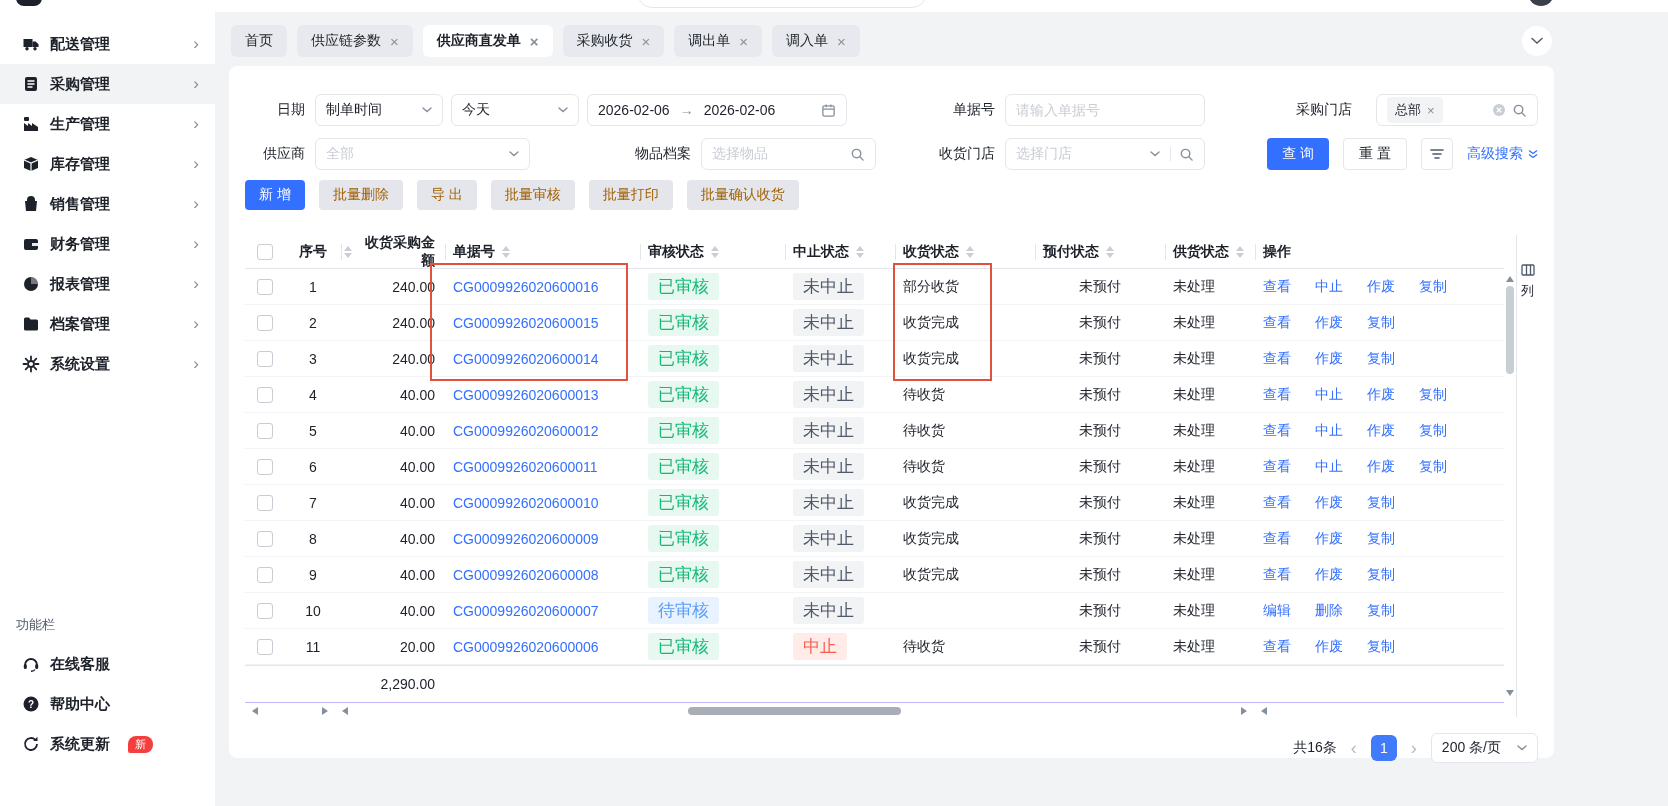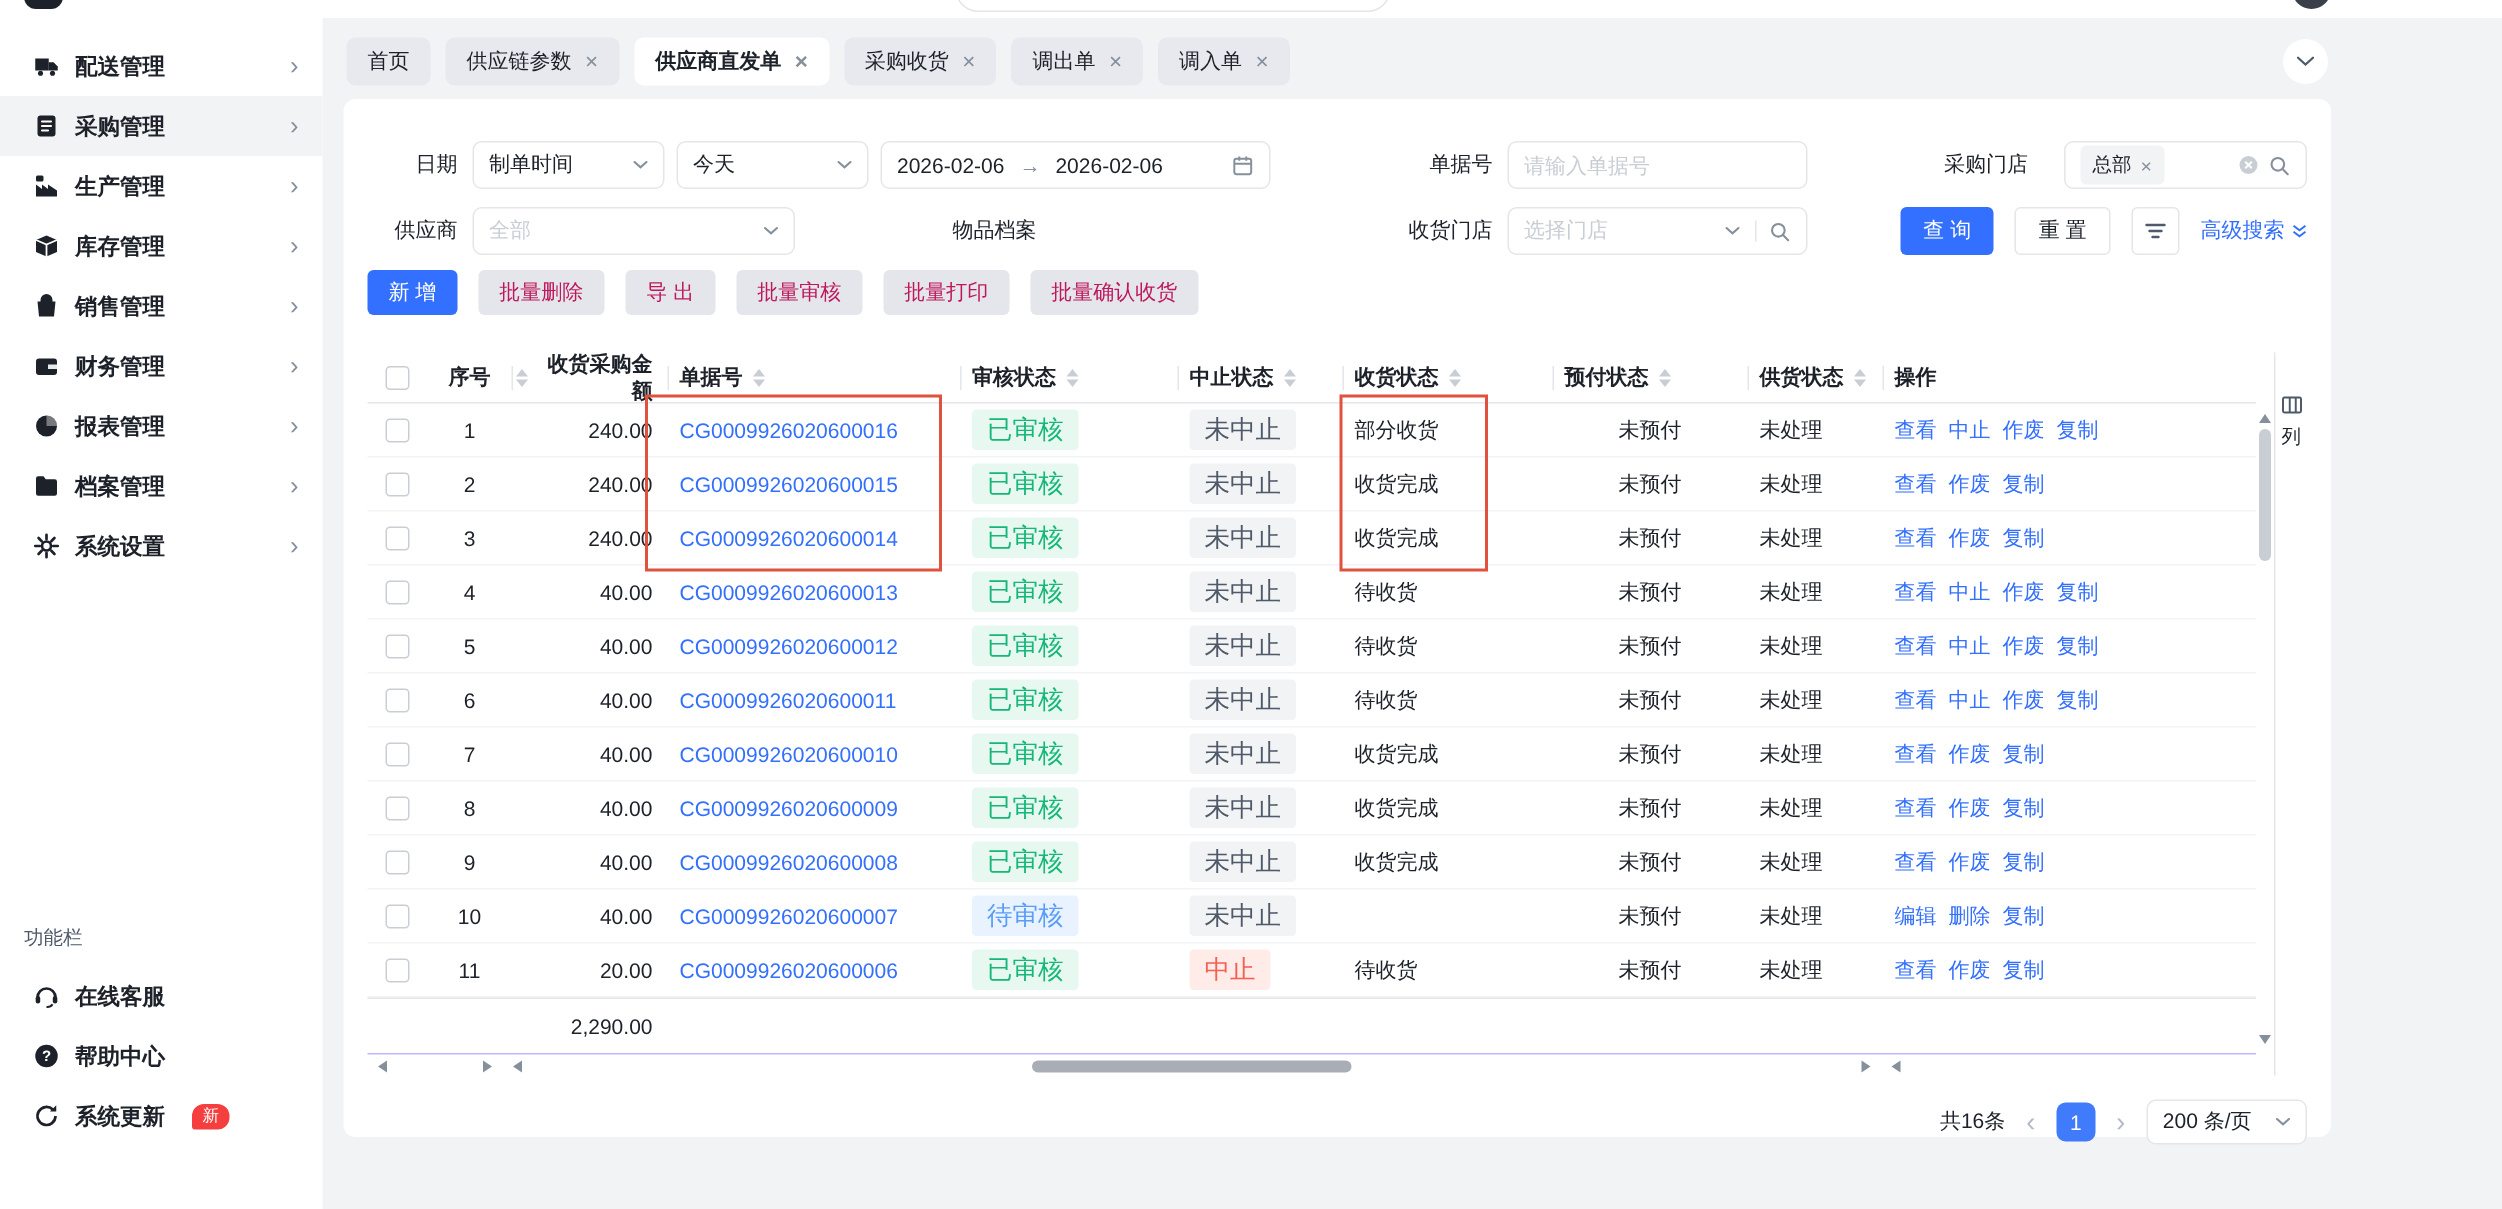--- a/index.html
+++ b/index.html
@@ -59,39 +59,39 @@
 .gap105{margin-left:105px}
 .btn{height:32px;border:none;border-radius:4px;font-size:14px;padding:0 15px;cursor:pointer;white-space:nowrap}
 .btn-primary{background:#3370ff;color:#fff}
 .btn-plain{background:#fff;border:1px solid #e5e6eb;color:#1d2129}
 .btn-icon{width:32px;height:32px;background:#fff;border:1px solid #e5e6eb;border-radius:4px;display:flex;align-items:center;justify-content:center;cursor:pointer}
 .adv-link{color:#3370ff;display:flex;align-items:center;gap:5px;cursor:pointer;margin-left:14px;white-space:nowrap}
 .fslot3 > *{margin-left:14px}
 .fslot3 > :first-child{margin-left:0}
 
 .toolbar{display:flex;gap:14px;margin:10px 0 6px}
-.tbtn{height:30px;border:none;border-radius:4px;font-size:14px;padding:0 14px;cursor:pointer;background:#e5e6eb;color:#be185d;white-space:nowrap}
+.tbtn{height:30px;border:none;border-radius:4px;font-size:14px;padding:0 14px;cursor:pointer;background:#e5e6eb;color:#a16207;white-space:nowrap}
 .tbtn.primary{background:#3370ff;color:#fff}
 
 .table-area{display:flex;margin-top:25px}
 .table-main{flex:1;min-width:0;position:relative}
 .thead,.trow,.tfoot{display:flex;align-items:center}
 .thead{height:34px;border-bottom:1px solid #e5e6eb;font-weight:700}
 .trow{height:36px;border-bottom:1px solid #f2f3f5}
 .tfoot{height:38px;border-top:1px solid #e5e6eb;border-bottom:1px solid #c4b5fd}
 .c-check{width:40px;display:flex;justify-content:center;align-items:center}
 .c-seq{width:56px;text-align:center}
 .c-amt{width:104px;text-align:right;padding-right:10px}
 .c-doc{width:195px;padding-left:8px}
 .c-audit{width:145px;padding-left:8px}
 .c-halt{width:110px;padding-left:8px}
 .c-recv{width:140px;padding-left:8px}
 .c-prepay{width:130px;text-align:center}
 .c-supply{width:90px;padding-left:8px}
-.c-ops{flex:1;padding-left:8px;display:flex;gap:8px;align-items:center}
+.c-ops{flex:1;padding-left:8px;display:flex;gap:24px;align-items:center}
 .th{display:flex;align-items:center;gap:4px;position:relative;height:100%}
 .thead .c-seq{display:flex;justify-content:center}
 .thead .c-amt{display:flex;justify-content:flex-end}
 .thead .c-prepay{display:flex;justify-content:flex-start;padding-left:8px}
 .sep::before{content:"";position:absolute;left:0;top:9px;height:16px;width:1px;background:#e5e6eb}
 .cb{width:16px;height:16px;border:1px solid #c9cdd4;border-radius:3px;background:#fff;cursor:pointer;display:inline-block}
 .sort{display:inline-flex;flex-direction:column;gap:2px;margin-left:3px;cursor:pointer}
 .sort i{width:0;height:0;border-left:4px solid transparent;border-right:4px solid transparent;display:block}
 .sort .up{border-bottom:5px solid #c9cdd4}
 .sort .dn{border-top:5px solid #c9cdd4}
@@ -380,20 +380,29 @@
             <span class="flabel w60">供应商</span>
             <div class="control w215">
               <span class="ph">全部</span>
               <span class="chev">
                   <svg width="10" height="6" viewBox="0 0 10 6">
                     <path d="M1 1l4 3.6L9 1" fill="none" stroke="#86909c" stroke-width="1.4" stroke-linecap="round"></path>
                   </svg>
                 </span>
             </div>
             <span class="flabel gap105">物品档案</span>
+            <div class="control w175">
+              <span class="ph">选择物品</span>
+              <span class="chev">
+                  <svg width="15" height="15" viewBox="0 0 16 16">
+                    <circle cx="7" cy="7" r="4.5" fill="none" stroke="#86909c" stroke-width="1.5"></circle>
+                    <path d="M10.5 10.5L14 14" stroke="#86909c" stroke-width="1.5" stroke-linecap="round"></path>
+                  </svg>
+                </span>
+            </div>
           </div>
           <div class="fslot">
             <span class="flabel w90">收货门店</span>
             <div class="control w200">
               <span class="ph">选择门店</span>
               <span class="chev">
                   <svg width="10" height="6" viewBox="0 0 10 6">
                     <path d="M1 1l4 3.6L9 1" fill="none" stroke="#86909c" stroke-width="1.4" stroke-linecap="round"></path>
                   </svg>
                 </span>

